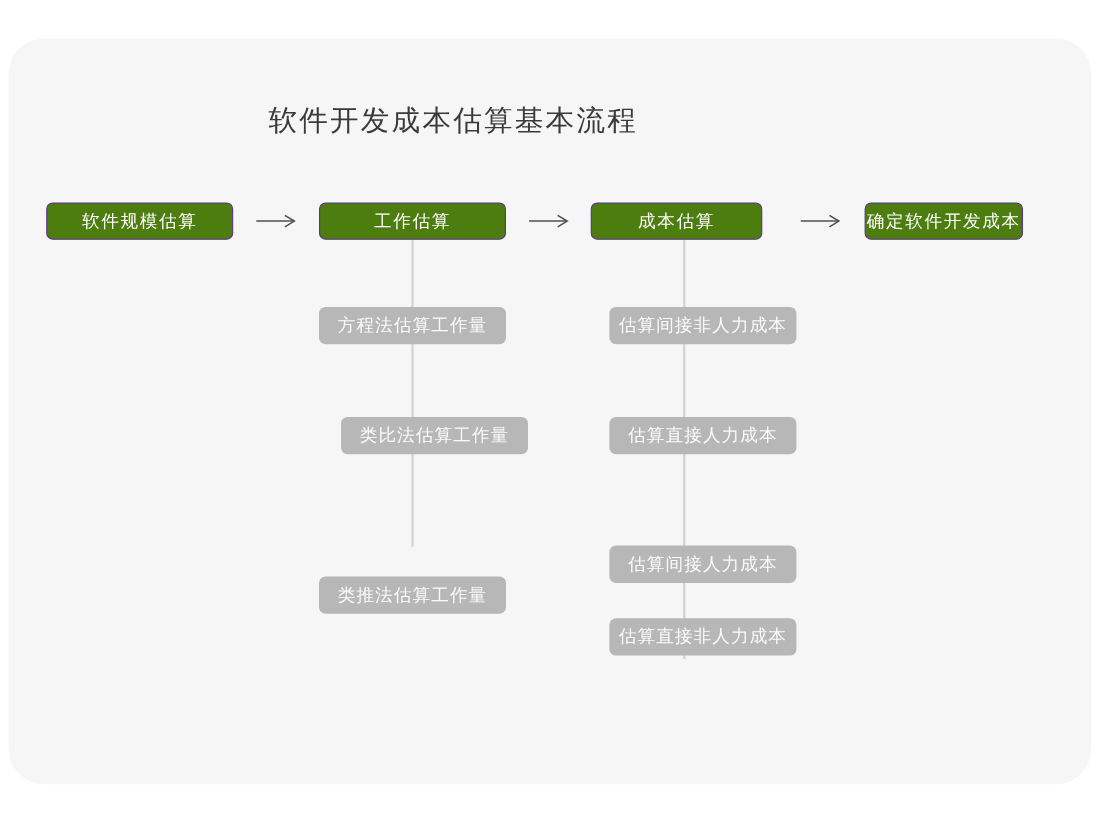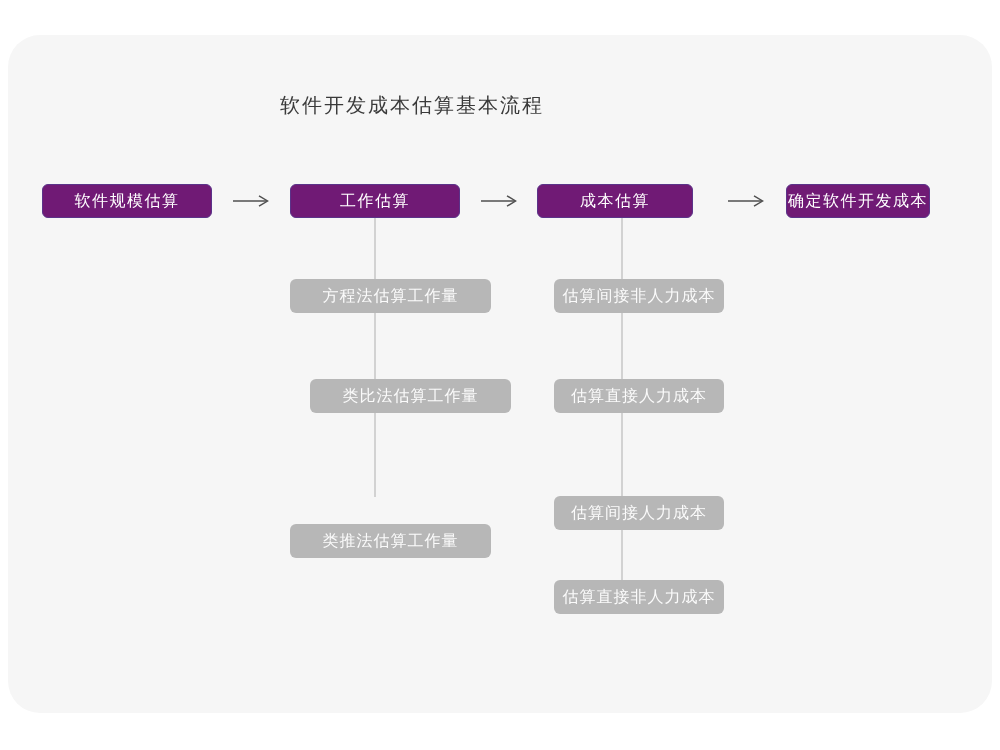--- a/index.html
+++ b/index.html
@@ -18,39 +18,39 @@
     left: 8px; top: 35px;
     width: 984px; height: 678px;
     background: #f6f6f6;
     border-radius: 32px;
   }
   .diagram-title {
     position: absolute;
     left: 0; top: 92px;
     width: 824px;
     text-align: center;
-    font-size: 20px;
+    font-size: 26px;
     font-weight: 500;
     letter-spacing: 2px;
     color: #3a3a3a;
   }
   .node {
     position: absolute;
     height: 34px;
     display: flex;
     align-items: center;
     justify-content: center;
     border-radius: 6px;
     font-size: 16px;
     letter-spacing: 1.5px;
     white-space: nowrap;
     z-index: 2;
   }
   .node.primary {
-    background: #701a75;
+    background: #4d7c0f;
     border: 1px solid #5b3389;
     color: #ffffff;
     top: 184px;
   }
   .node.secondary {
     background: #b7b7b7;
     color: #fbfbfb;
     letter-spacing: 1px;
   }
   .connector {
@@ -67,31 +67,31 @@
   }
   
   #step-0 { left: 42px;  width: 170px; }
   #step-1 { left: 290px; width: 170px; text-align: right; }
   #step-2 { left: 537px; width: 156px; }
   #step-3 { left: 786px; width: 144px; }
   #arrow-0 { left: 232px; }
   #arrow-1 { left: 480px; }
   #arrow-2 { left: 727px; }
   
-  .colA { left: 290px; width: 201px; }
+  .colA { left: 290px; width: 170px; }
   #work-0 { top: 279px; }
   #work-1 { top: 379px; margin-left: 20px; }
   #work-2 { top: 480px; margin-top: 44px; }
   #connector-work { left: 374px; top: 218px; height: 279px; }
   
   .colB { left: 537px; width: 170px; margin-left: 17px; }
   #cost-0 { top: 279px; }
   #cost-1 { top: 379px; }
   #cost-2 { top: 496px; }
-  #cost-3 { top: 580px; }
+  #cost-3 { top: 562px; }
   #connector-cost { left: 621px; top: 218px; height: 381px; }
 </style>
 </head>
 <body>
 
 <div class="stage">
 
   <div class="card"></div>
 
   <div class="diagram-title">软件开发成本估算基本流程</div>

